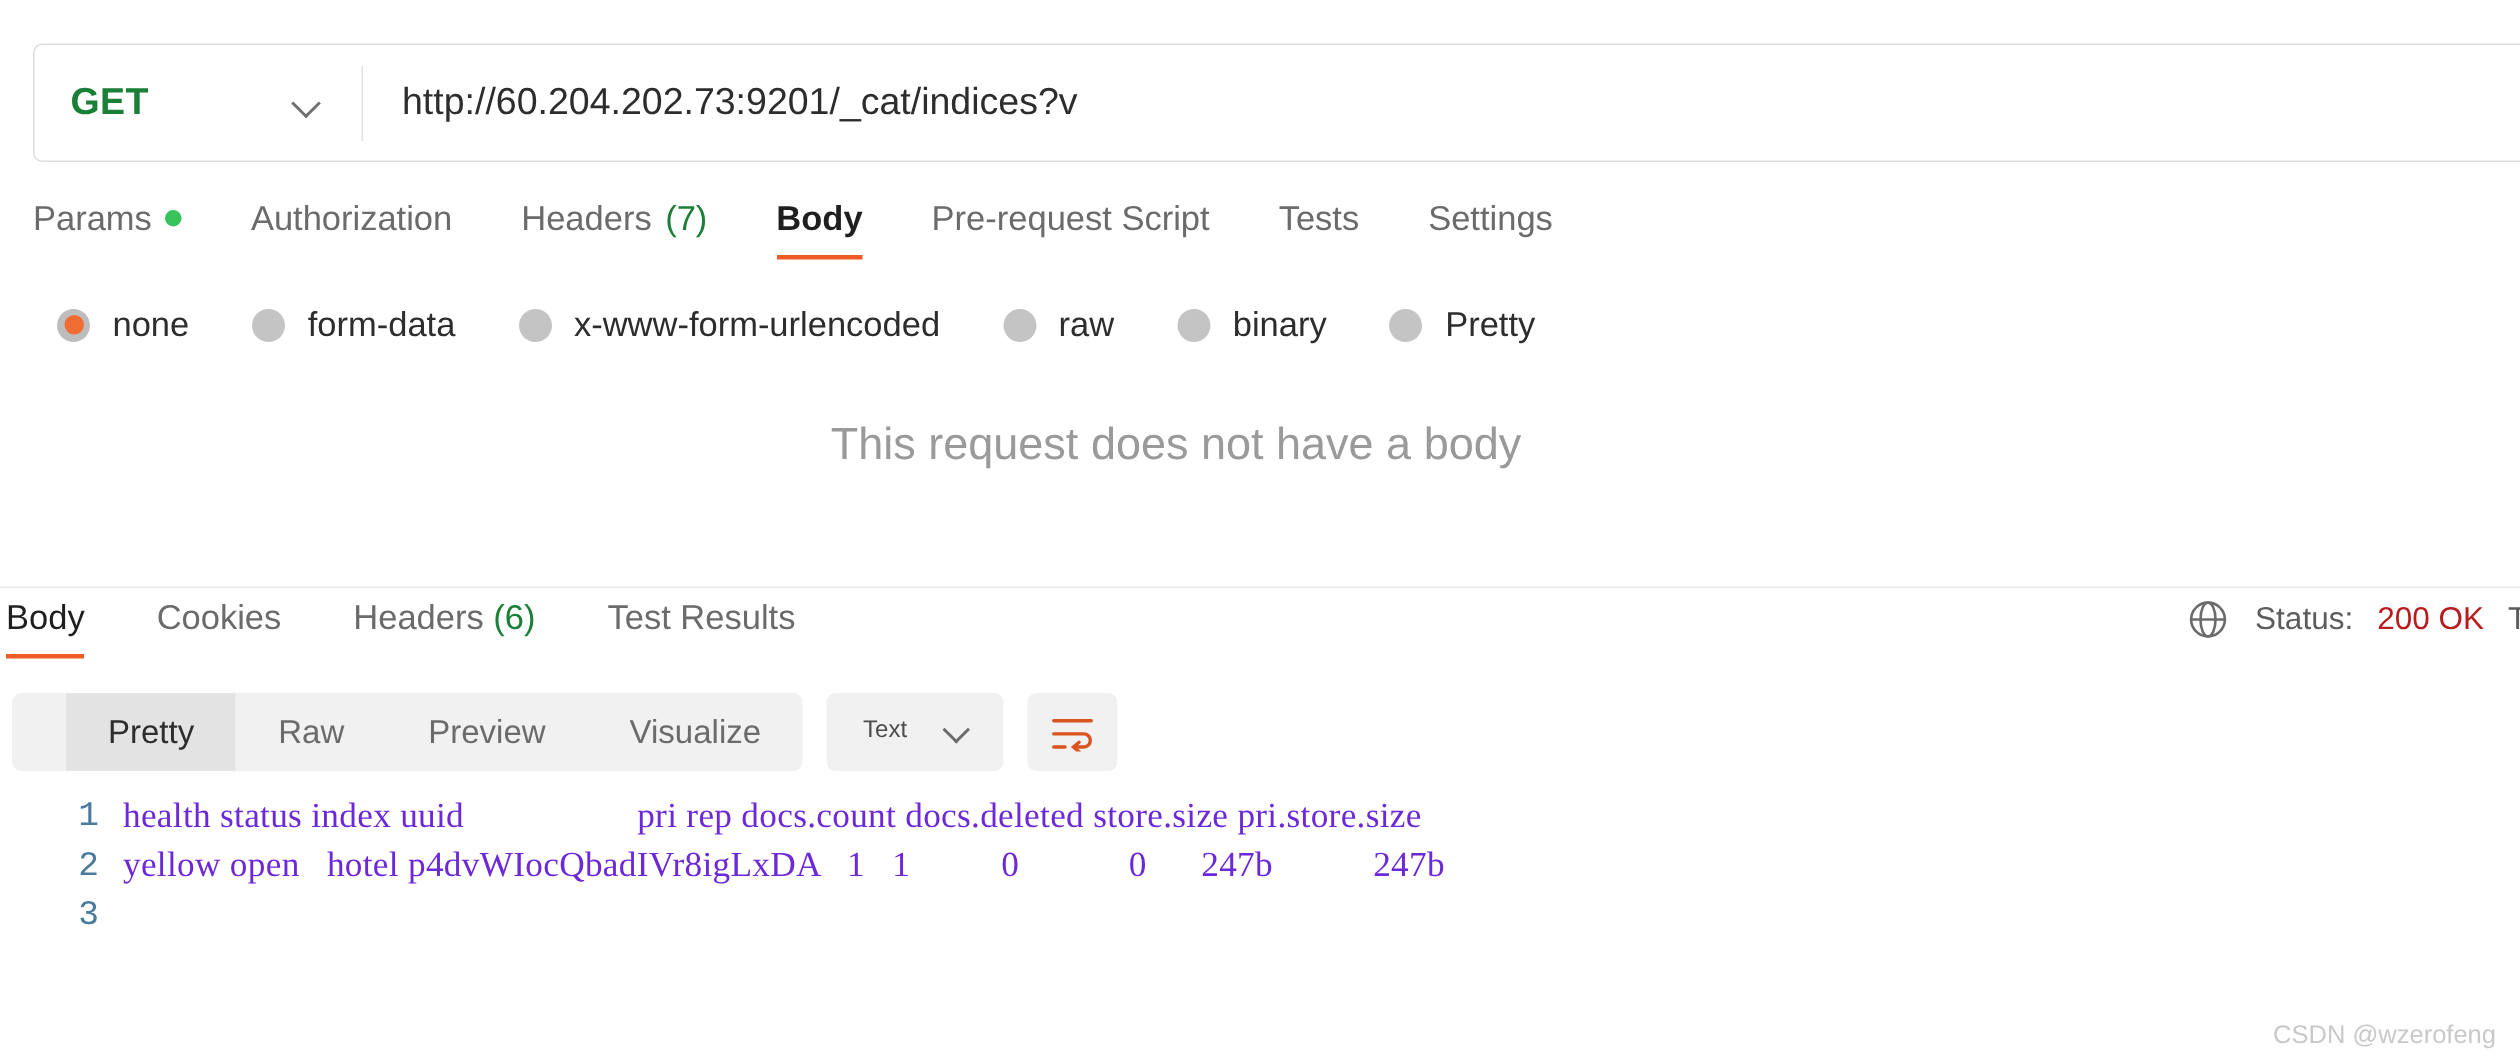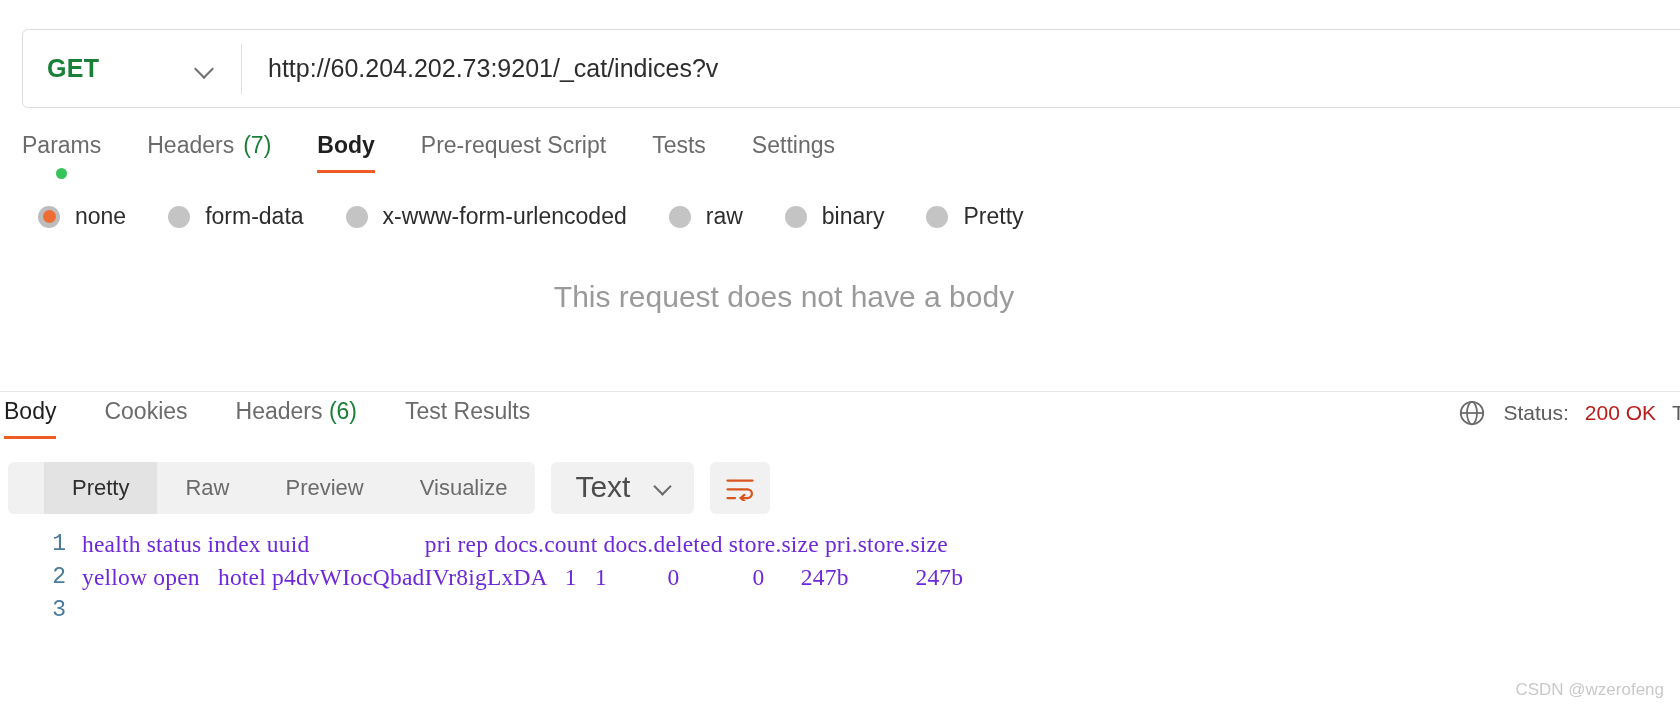--- a/index.html
+++ b/index.html
@@ -95,21 +95,21 @@
     font-size: 23px;
     color: #6b6b6b;
     padding: 0 26px 14px 0;
     margin-right: 20px;
     cursor: pointer;
     white-space: nowrap;
     display: flex;
     align-items: center;
     gap: 9px;
   }
-  .req-tab:first-child { padding-left: 0; flex-direction: column; }
+  .req-tab:first-child { padding-left: 0; }
   .req-tab.active {
     color: #1f1f1f;
     font-weight: 700;
   }
   .req-tab.active::after {
     content: "";
     position: absolute;
     left: 0;
     right: 26px;
     bottom: 0;
@@ -273,21 +273,21 @@
     display: flex;
     align-items: center;
     gap: 24px;
     height: 52px;
     padding: 0 20px 2px 24px;
     background: #f1f1f1;
     border: none;
     border-radius: 6px;
     cursor: pointer;
     font-family: "Liberation Sans", sans-serif;
-    font-size: 30px;
+    font-size: 16px;
     color: #4d4d4d;
   }
   .dropdown-btn .chevron::before {
     border-color: #6b6b6b;
     width: 11px;
     height: 11px;
   }
   .icon-btn {
     width: 60px;
     height: 52px;
@@ -355,20 +355,23 @@
       <span class="chevron"></span>
     </div>
     <div class="url-divider"></div>
     <input class="url-input" type="text" value="http://60.204.202.73:9201/_cat/indices?v" placeholder="Enter request URL" style="">
   </div>
 
   <div class="req-tabs">
     <div class="req-tab">
       <span>Params</span>
       <span class="green-dot"></span>
+    </div>
+    <div class="req-tab">
+      <span>Authorization</span>
     </div>
     <div class="req-tab">
       <span>Headers</span>
       <span class="tab-count">(7)</span>
     </div>
     <div class="req-tab active">
       <span>Body</span>
     </div>
     <div class="req-tab">
       <span>Pre-request Script</span>

